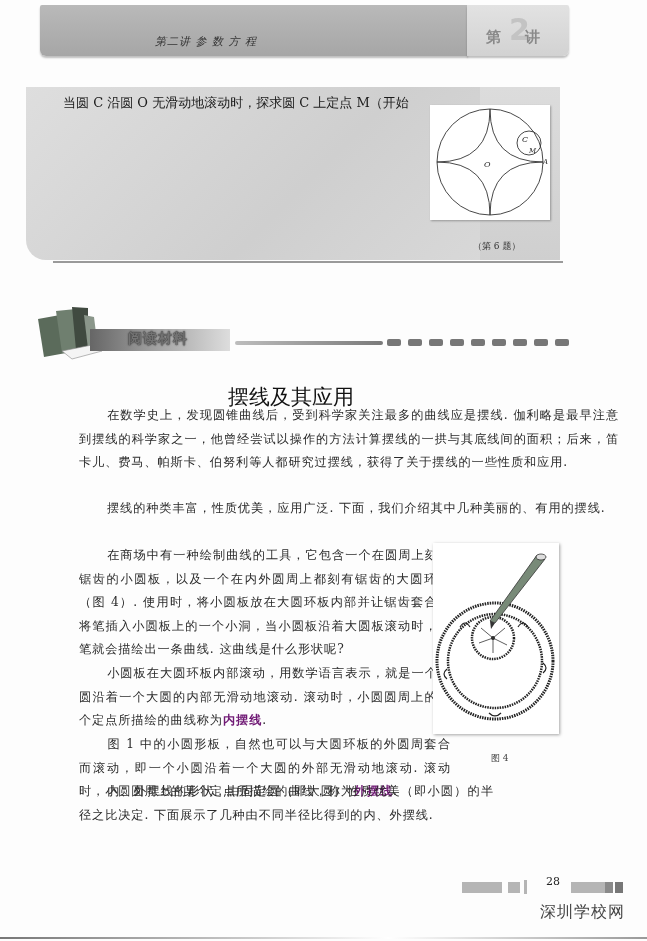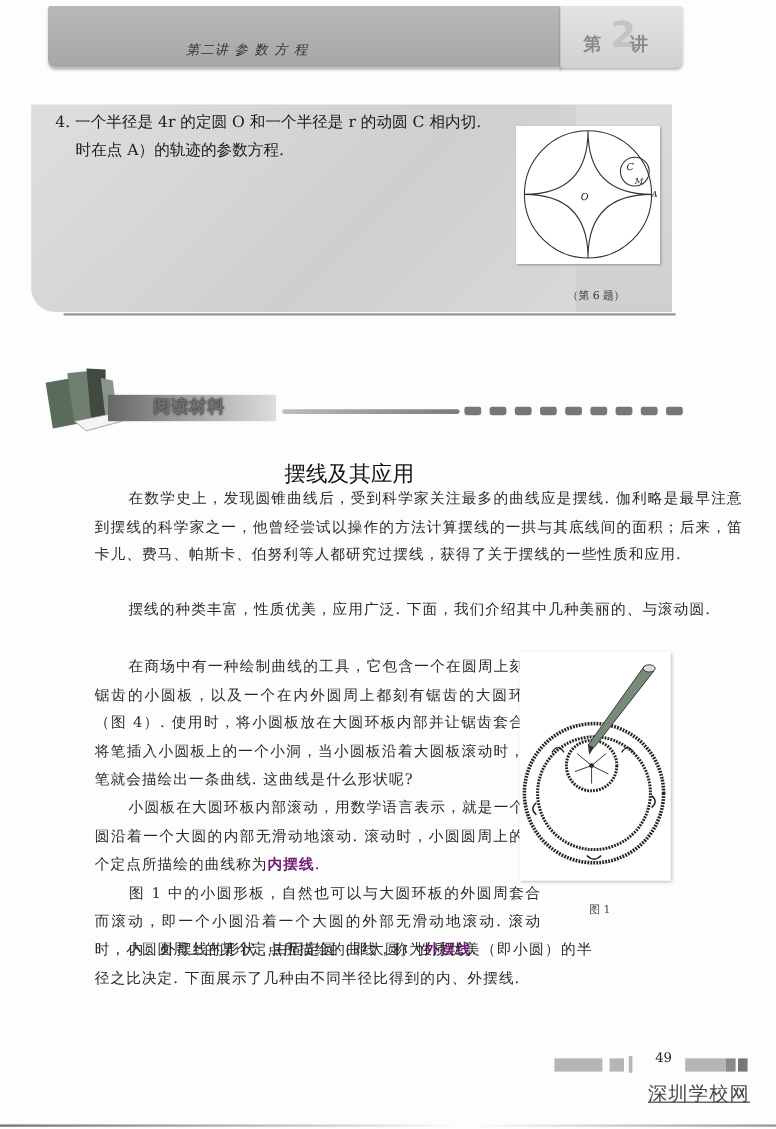--- a/index.html
+++ b/index.html
@@ -76,21 +76,21 @@
   }
   .banner-line {
     left: 235px; top: 341px; width: 148px; height: 4px;
     background: linear-gradient(90deg, #bdbdbd, #7a7a7a); border-radius: 2px;
   }
   .banner-dashes { left: 387px; top: 339px; display: flex; gap: 7px; }
   .banner-dash { width: 14px; height: 7px; background: #777; border-radius: 2px; }
 
   .article-title {
     left: 0; width: 582px; top: 383px; text-align: center;
-    font-size: 18px; font-family: Liberation Mono, monospace; color: #111;
+    font-size: 21px; font-family: Liberation Mono, monospace; color: #111;
   }
 
   .para {
     font-size: 12.2px; line-height: 23.6px; color: #2a2a2a; letter-spacing: 0.9px;
     text-align: justify;
     margin-left: 27px;
   }
   .para .indent { display: inline-block; width: 28px; }
   .para b { color: #701a75; font-family: Liberation Serif, serif; }
   .p-wide { left: 52px; width: 540px; }
@@ -102,21 +102,21 @@
   }
   .fig1-caption { left: 491px; top: 752px; font-size: 9px; color: #444; }
 
   .footer-bars { left: 462px; top: 880px; display: flex; align-items: center; }
   .fb { height: 11px; background: #b5b5b5; }
   .page-number {
     left: 546px; top: 875px; font-size: 11px; color: #222;
   }
   .watermark {
     left: 540px; top: 902px; font-size: 16px; color: #444;
-    font-family: "DejaVu Sans", sans-serif; letter-spacing: 1px; text-decoration: underline;
+    font-family: "DejaVu Sans", sans-serif; letter-spacing: 1px;
   }
   .footer-rule {
     left: 0; top: 937px; width: 647px; height: 2px;
     background: linear-gradient(90deg, #777, #ccc 40%, #fff 60%, #999);
   }
 </style>
 </head>
 <body>
 
 <div class="abs header-bar"></div>
@@ -124,22 +124,21 @@
 <div class="abs header-tab"></div>
 <div class="abs header-tab-num">2</div>
 <div class="abs header-tab-text">
   <span>第</span><span style="display:inline-block;width:22px"></span><span>讲</span>
 </div>
 
 <div class="abs exercise-box"></div>
 <div class="abs exercise-box-right"></div>
 <div class="abs exercise-rule"></div>
 <div class="abs exercise-text">
-  <div><span class="num">4.</span> <span>一个半径是 4r 的定圆 O 和一个半径是 r 的动圆 C 相内切.</span></div>
-  <div style="padding-left:17px">时在点 A）的轨迹的参数方程.</div>
+  <div style="padding-left:17px">当圆 C 沿圆 O 无滑动地滚动时，探求圆 C 上定点 M（开始</div>
 </div>
 
 <div class="abs fig4">
   <svg width="120" height="115" viewBox="0 0 120 115">
     <circle cx="60" cy="57" r="53" fill="none" stroke="#333" stroke-width="0.9"></circle>
     <path d="M60 4 Q60 57 113 57 Q60 57 60 110 Q60 57 7 57 Q60 57 60 4 Z" fill="none" stroke="#333" stroke-width="0.9"></path>
     <circle cx="99" cy="38" r="12" fill="none" stroke="#333" stroke-width="0.9"></circle>
     <text x="92" y="37" font-size="8" font-style="italic" fill="#222">C</text>
     <text x="99" y="48" font-size="7" font-style="italic" fill="#222">M</text>
     <text x="113" y="59" font-size="7" font-style="italic" fill="#222">A</text>
@@ -166,21 +165,21 @@
   <div class="banner-dash"></div>
   <div class="banner-dash"></div>
   <div class="banner-dash"></div>
   <div class="banner-dash"></div>
   <div class="banner-dash"></div>
 </div>
 
 <div class="abs article-title">摆线及其应用</div>
 
 <div class="abs para p-wide" style="top:404px"><span class="indent"></span><span>在数学史上，发现圆锥曲线后，受到科学家关注最多的曲线应是摆线. 伽利略是最早注意到摆线的科学家之一，他曾经尝试以操作的方法计算摆线的一拱与其底线间的面积；后来，笛卡儿、费马、帕斯卡、伯努利等人都研究过摆线，获得了关于摆线的一些性质和应用.</span></div>
-<div class="abs para p-wide" style="top:497px"><span class="indent"></span><span>摆线的种类丰富，性质优美，应用广泛. 下面，我们介绍其中几种美丽的、与滚动圆.</span></div>
+<div class="abs para p-wide" style="top:497px"><span class="indent"></span><span>摆线的种类丰富，性质优美，应用广泛. 下面，我们介绍其中几种美丽的、有用的摆线.</span></div>
 <div class="abs para p-narrow" style="top:544px"><span class="indent"></span><span>在商场中有一种绘制曲线的工具，它包含一个在圆周上刻满锯齿的小圆板，以及一个在内外圆周上都刻有锯齿的大圆环板（图 4）. 使用时，将小圆板放在大圆环板内部并让锯齿套合，将笔插入小圆板上的一个小洞，当小圆板沿着大圆板滚动时，铅笔就会描绘出一条曲线. 这曲线是什么形状呢?</span></div>
 <div class="abs para p-narrow" style="top:662px"><span class="indent"></span><span>小圆板在大圆环板内部滚动，用数学语言表示，就是一个小圆沿着一个大圆的内部无滑动地滚动. 滚动时，小圆圆周上的某个定点所描绘的曲线称为</span><b>内摆线</b><span>.</span></div>
 <div class="abs para p-narrow" style="top:733px"><span class="indent"></span><span>图 1 中的小圆形板，自然也可以与大圆环板的外圆周套合而滚动，即一个小圆沿着一个大圆的外部无滑动地滚动. 滚动时，小圆圆周上的某个定点所描绘的曲线，称为</span><b>外摆线</b><span>.</span></div>
 <div class="abs para p-narrow" style="top:780px; width:415px"><span class="indent"></span><span>内、外摆线的形状，由固定圆（即大圆）性质优美（即小圆）的半径之比决定. 下面展示了几种由不同半径比得到的内、外摆线.</span></div>
 
 <div class="abs fig1">
   <svg width="126" height="191" viewBox="0 0 126 191">
     <circle cx="62" cy="118" r="58" fill="none" stroke="#222" stroke-width="3" stroke-dasharray="1.5 1"></circle>
     <circle cx="62" cy="118" r="47" fill="none" stroke="#222" stroke-width="2.5" stroke-dasharray="1.5 1"></circle>
     <circle cx="60" cy="95" r="21" fill="none" stroke="#222" stroke-width="2.5" stroke-dasharray="1.5 1"></circle>
@@ -197,29 +196,29 @@
         <path d="M85 84 q5 -8 10 0"></path>
       <path d="M14 126 q-6 5 0 10"></path>
         <path d="M110 120 q6 5 0 10"></path>
       <path d="M56 170 q6 6 12 0"></path>
     </g>
     <polygon points="57,78 62,80 112,16 104,12" fill="#788a78" stroke="#333" stroke-width="0.8"></polygon>
     <ellipse cx="108" cy="14" rx="5" ry="3" fill="#ddd" stroke="#333" stroke-width="0.8"></ellipse>
     <polygon points="57,78 62,80 58,86" fill="#333"></polygon>
   </svg>
 </div>
-<div class="abs fig1-caption">图 1</div>
+<div class="abs fig1-caption">图 4</div>
 
 <div class="abs footer-bars">
   <div class="fb" style="width:40px"></div>
   <div style="width:6px"></div>
   <div class="fb" style="width:12px"></div>
   <div style="width:4px"></div>
   <div class="fb" style="width:3px;height:14px"></div>
   <div style="width:44px"></div>
   <div class="fb" style="width:34px"></div>
   <div class="fb" style="width:8px;background:#8a8a8a"></div>
   <div style="width:2px"></div>
   <div class="fb" style="width:8px;background:#777"></div>
 </div>
-<div class="abs page-number">49</div>
+<div class="abs page-number">28</div>
 <div class="abs watermark">深圳学校网</div>
 <div class="abs footer-rule"></div>
 
 </body></html>

